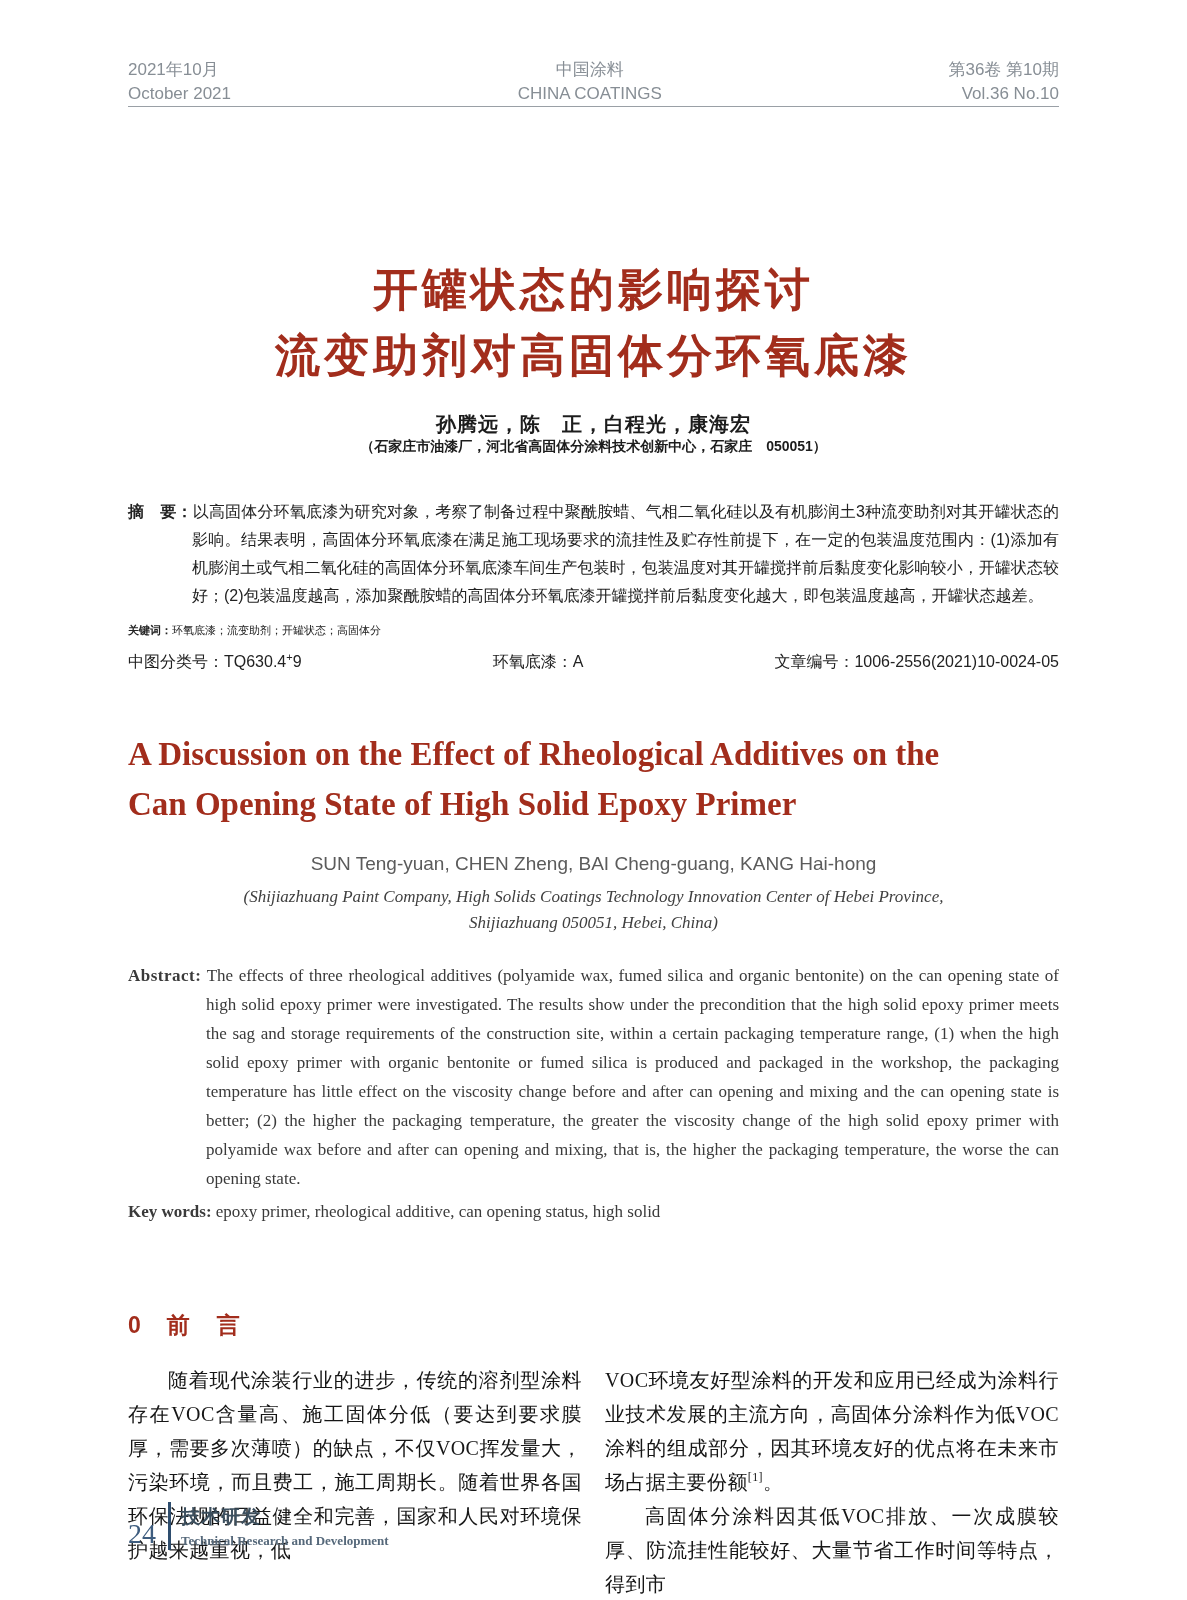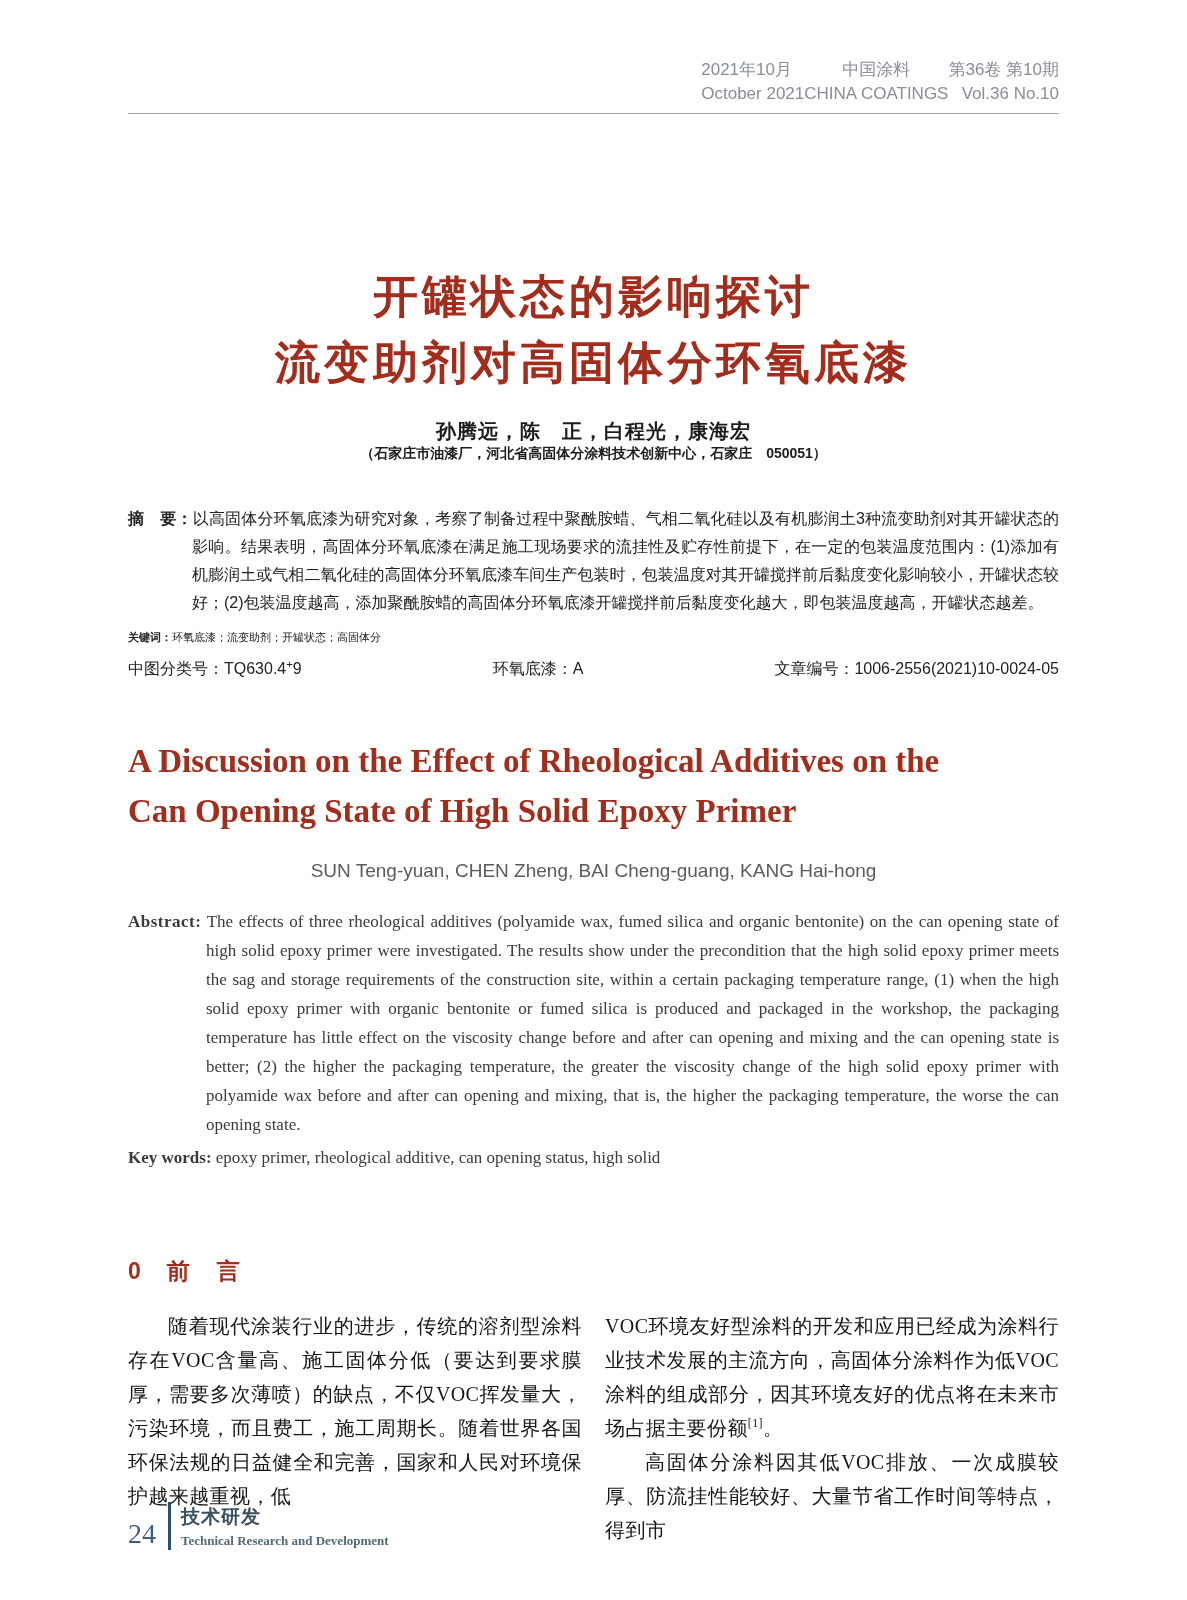--- a/index.html
+++ b/index.html
@@ -16,22 +16,22 @@
   body{font-family:"Liberation Sans",sans-serif;color:var(--ink);}
   .page{
     position:relative;
     width:1187px;height:1600px;
     background:#ffffff;
     overflow:hidden;
     padding:0 128px;
   }
   
   .jheader{
-    display:flex;justify-content:flex-end;
-    padding-top:58px;padding-bottom:7px;
+    display:flex;justify-content:space-between;
+    padding-top:58px;
     border-bottom:1px solid #9aa0a6;
     color:var(--header-gray);
     font-size:17px;line-height:24px;
   }
   .jh-col{display:flex;flex-direction:column;}
   .jh-left{text-align:left;}
   .jh-center{text-align:center;}
   .jh-right{text-align:right;}
   
   .title-zh{
@@ -180,20 +180,24 @@
     <span><span class="lbl">文章编号：</span><span>1006-2556(2021)10-0024-05</span></span>
   </div>
 
 
   <div class="title-en">
     <div>A Discussion on the Effect of Rheological Additives on the</div>
     <div>Can Opening State of High Solid Epoxy Primer</div>
   </div>
 
   <div class="authors-en">SUN Teng-yuan, CHEN Zheng, BAI Cheng-guang, KANG Hai-hong</div>
+  <div class="affiliation-en">
+    <div>(Shijiazhuang Paint Company, High Solids Coatings Technology Innovation Center of Hebei Province,</div>
+    <div>Shijiazhuang 050051, Hebei, China)</div>
+  </div>
 
   <p class="abstract-en"><span class="lbl">Abstract:</span> <span>The effects of three rheological additives (polyamide wax, fumed silica and organic bentonite) on the can opening state of high solid epoxy primer were investigated. The results show under the precondition that the high solid epoxy primer meets the sag and storage requirements of the construction site, within a certain packaging temperature range, (1) when the high solid epoxy primer with organic bentonite or fumed silica is produced and packaged in the workshop, the packaging temperature has little effect on the viscosity change before and after can opening and mixing and the can opening state is better; (2) the higher the packaging temperature, the greater the viscosity change of the high solid epoxy primer with polyamide wax before and after can opening and mixing, that is, the higher the packaging temperature, the worse the can opening state.</span></p>
 
   <p class="keywords-en"><span class="lbl">Key words:</span> <span>epoxy primer, rheological additive, can opening status, high solid</span></p>
 
   <div class="section-head">
     <span class="num">0</span><span>前　言</span>
   </div>
 
   <div class="columns">

